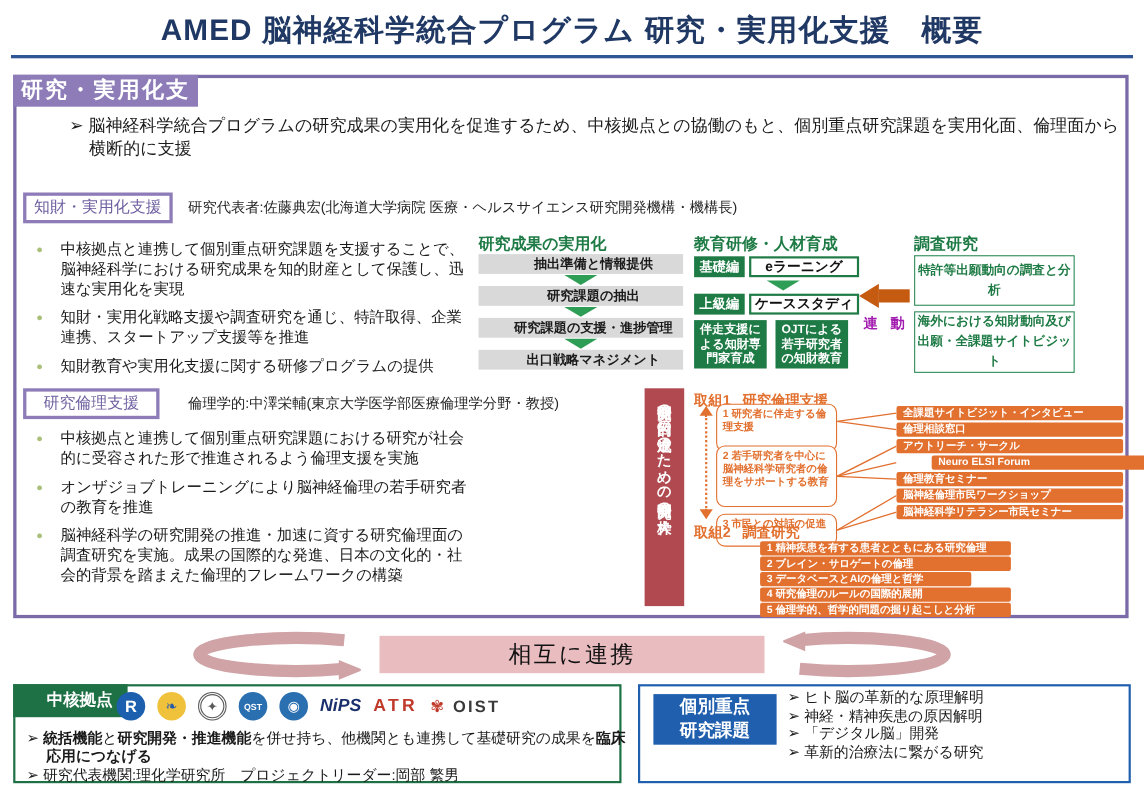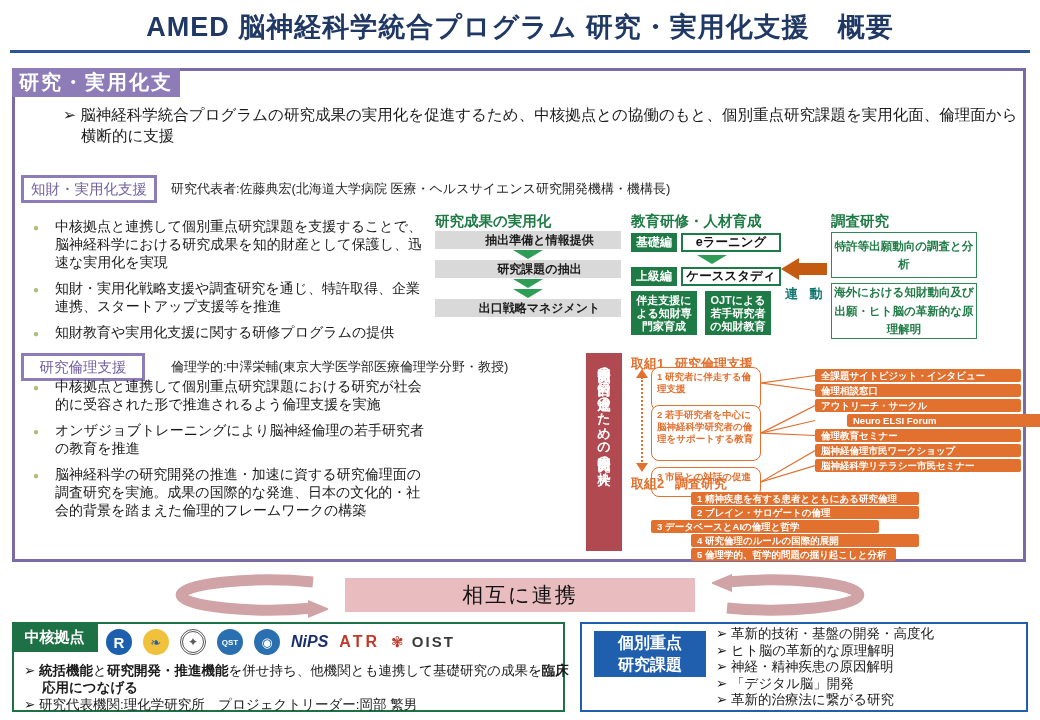--- a/index.html
+++ b/index.html
@@ -31,21 +31,21 @@
   .tri-down{width:0;height:0;border-left:15px solid transparent;border-right:15px solid transparent;border-top:9px solid #2e9e57;margin:1px auto;}
 
   
   .lvl{position:absolute;width:46px;height:19px;background:#1e7b45;color:#fff;font-weight:bold;font-size:12px;text-align:center;line-height:19px;}
   .lvlval{position:absolute;width:100px;height:19px;border:2px solid #1e7b45;box-sizing:border-box;background:#fff;font-size:12.5px;font-weight:bold;text-align:center;line-height:15px;color:#111;}
   .edu-box{position:absolute;background:#1e7b45;color:#fff;font-weight:bold;font-size:11px;line-height:13px;text-align:center;display:flex;align-items:center;justify-content:center;padding:2px;box-sizing:border-box;}
 
   
   .link-bar{position:absolute;background:#c55a11;}
   .link-tri{position:absolute;width:0;height:0;border-top:11px solid transparent;border-bottom:11px solid transparent;border-right:18px solid #c55a11;}
-  .link-label{position:absolute;color:#0f766e;font-weight:bold;font-size:13px;letter-spacing:4px;}
+  .link-label{position:absolute;color:#a21caf;font-weight:bold;font-size:13px;letter-spacing:4px;}
 
   
   .survey-box{position:absolute;border:1.5px solid #2e8b57;box-sizing:border-box;background:#fff;color:#1e7b45;font-weight:bold;font-size:11.5px;text-align:center;display:flex;align-items:center;justify-content:center;line-height:1.6;padding:2px;}
 
   
   .vbanner{position:absolute;left:571px;top:282px;width:36px;height:198px;background:#b04a50;display:flex;align-items:flex-start;justify-content:center;}
   .vbanner span{writing-mode:vertical-rl;text-orientation:upright;color:#fff;font-weight:bold;font-size:13px;line-height:17px;height:186px;margin-top:6px;}
 
   .tk-label{position:absolute;color:#e2702f;font-weight:bold;font-size:13px;}
   .dotline{position:absolute;border-left:2px dotted #e2702f;}
@@ -53,21 +53,21 @@
   .dot-tri-down{position:absolute;width:0;height:0;border-left:6px solid transparent;border-right:6px solid transparent;border-top:9px solid #e2702f;}
 
   .group-box{position:absolute;border:1.5px solid #e2702f;border-radius:8px;box-sizing:border-box;background:#fff;color:#e2702f;font-weight:bold;font-size:9.5px;line-height:12px;padding:3px 5px;}
   .out-box{position:absolute;background:#e2702f;color:#fff;font-weight:bold;font-size:9.5px;line-height:13px;height:13px;padding-left:6px;border-radius:2px;box-sizing:border-box;white-space:nowrap;overflow:hidden;}
 
   
   .mutual-box{position:absolute;left:345px;top:578px;width:350px;height:34px;background:#e9bdc0;color:#111;font-size:21px;display:flex;align-items:center;justify-content:center;letter-spacing:2px;}
 
   
   .chukaku{position:absolute;left:12px;top:622px;width:553px;height:90px;border:2.5px solid #1e7145;box-sizing:border-box;background:#fff;}
-  .chukaku-badge{position:absolute;left:-2.5px;top:-2.5px;width:86px;height:30px;background:#1e7145;color:#fff;font-weight:bold;font-size:15px;text-align:center;line-height:30px;}
+  .chukaku-badge{position:absolute;left:-2.5px;top:-2.5px;width:86px;height:30px;background:#1e7145;color:#fff;font-weight:bold;font-size:15px;text-align:center;line-height:30px;padding-left:18px;}
   .logo-row{position:absolute;left:92px;top:2px;height:32px;display:flex;align-items:center;gap:11px;}
   .logo-circle{width:26px;height:26px;border-radius:50%;display:flex;align-items:center;justify-content:center;color:#fff;font-weight:bold;}
   .logo-riken{background:#1b5fae;font-size:15px;}
   .logo-riken::before{content:"R";}
   .logo-utokyo{background:#f0c23c;color:#275bab;font-size:13px;}
   .logo-utokyo::before{content:"❧";}
   .logo-seal{background:#fff;border:3px double #5a5a5a;color:#5a5a5a;font-size:12px;box-sizing:border-box;}
   .logo-seal::before{content:"✦";}
   .logo-qst{background:#2a6fb0;font-size:8px;}
   .logo-qst::before{content:"QST";}
@@ -106,45 +106,46 @@
       <li>知財・実用化戦略支援や調査研究を通じ、特許取得、企業連携、スタートアップ支援等を推進</li>
       <li>知財教育や実用化支援に関する研修プログラムの提供</li>
     </ul>
 
     <div class="sec-title" style="left:420px;top:141px;">研究成果の実用化</div>
     <div class="flow">
       <div class="step">抽出準備と情報提供</div>
       <div class="tri-down"></div>
       <div class="step">研究課題の抽出</div>
       <div class="tri-down"></div>
+      <div class="step">研究課題の支援・進捗管理</div>
       <div class="tri-down"></div>
       <div class="step">出口戦略マネジメント</div>
     </div>
 
     <div class="sec-title" style="left:616px;top:141px;">教育研修・人材育成</div>
     <div class="lvl" style="left:616px;top:162px;">基礎編</div>
     <div class="lvlval" style="left:666px;top:162px;">eラーニング</div>
     <div class="tri-down" style="position:absolute;left:682px;top:184px;margin:0;"></div>
     <div class="lvl" style="left:616px;top:196px;">上級編</div>
     <div class="lvlval" style="left:666px;top:196px;">ケーススタディ</div>
     <div class="edu-box" style="left:616px;top:220px;width:66px;height:44px;">伴走支援による知財専門家育成</div>
     <div class="edu-box" style="left:690px;top:220px;width:66px;height:44px;">OJTによる若手研究者の知財教育</div>
 
     <div class="link-tri" style="left:766px;top:187px;"></div>
     <div class="link-bar" style="left:784px;top:192px;width:28px;height:12px;"></div>
     <div class="link-label" style="left:770px;top:214px;">連 動</div>
 
     <div class="sec-title" style="left:816px;top:141px;">調査研究</div>
     <div class="survey-box" style="left:816px;top:161px;width:146px;height:46px;">特許等出願動向の調査と分析</div>
-    <div class="survey-box" style="left:816px;top:212px;width:146px;height:56px;">海外における知財動向及び出願・ヒト脳の革新的な原理解明</div>
+    <div class="survey-box" style="left:816px;top:212px;width:146px;height:56px;">海外における知財動向及び出願・全課題サイトビジット</div>
 
     <div class="sub-badge" style="left:6px;top:282px;width:118px;height:22px;">研究倫理支援</div>
     <div class="lead" style="left:156px;top:287px;">倫理学的:中澤栄輔(東京大学医学部医療倫理学分野・教授)</div>
 
-    <ul class="dots" style="left:16px;top:306px;width:402px;">
+    <ul class="dots" style="left:16px;top:318px;width:402px;">
       <li>中核拠点と連携して個別重点研究課題における研究が社会的に受容された形で推進されるよう倫理支援を実施</li>
       <li>オンザジョブトレーニングにより脳神経倫理の若手研究者の教育を推進</li>
       <li>脳神経科学の研究開発の推進・加速に資する研究倫理面の調査研究を実施。成果の国際的な発進、日本の文化的・社会的背景を踏まえた倫理的フレームワークの構築</li>
     </ul>
 
     <div class="vbanner">
       <span>研究開発の目的の達成のための研究開発の大枠</span>
     </div>
 
     <div class="tk-label" style="left:616px;top:284px;">取組1</div>
@@ -174,23 +175,23 @@
     <div class="out-box" style="left:800px;top:328px;width:206px;">アウトリーチ・サークル</div>
     <div class="out-box" style="left:832px;top:343px;width:206px;">Neuro ELSI Forum</div>
     <div class="out-box" style="left:800px;top:358px;width:206px;">倫理教育セミナー</div>
     <div class="out-box" style="left:800px;top:373px;width:206px;">脳神経倫理市民ワークショップ</div>
     <div class="out-box" style="left:800px;top:388px;width:206px;">脳神経科学リテラシー市民セミナー</div>
 
     <div class="tk-label" style="left:616px;top:404px;">取組2</div>
     <div class="tk-label" style="left:660px;top:404px;">調査研究</div>
     <div class="out-box" style="left:676px;top:421px;width:228px;">1 精神疾患を有する患者とともにある研究倫理</div>
     <div class="out-box" style="left:676px;top:435px;width:228px;">2 ブレイン・サロゲートの倫理</div>
-    <div class="out-box" style="left:636px;top:449px;width:228px;">3 データベースとAIの倫理と哲学</div>
+    <div class="out-box" style="left:676px;top:449px;width:192px;">3 データベースとAIの倫理と哲学</div>
     <div class="out-box" style="left:676px;top:463px;width:228px;">4 研究倫理のルールの国際的展開</div>
-    <div class="out-box" style="left:676px;top:477px;width:205px;">5 倫理学的、哲学的問題の掘り起こしと分析</div>
+    <div class="out-box" style="left:676px;top:477px;width:228px;">5 倫理学的、哲学的問題の掘り起こしと分析</div>
   </section>
 
   <svg style="position:absolute;left:118px;top:572px;" width="210" height="48">
     <path d="M 195 10 A 88 15 0 1 0 195 36" fill="none" stroke="#d0a3a6" stroke-width="11"></path>
     <polygon points="190,28 190,46 212,37" fill="#d0a3a6"></polygon>
   </svg>
   <div class="mutual-box">相互に連携</div>
   <svg style="position:absolute;left:712px;top:572px;" width="210" height="48">
     <path d="M 15 36 A 88 15 0 1 0 15 10" fill="none" stroke="#d0a3a6" stroke-width="11"></path>
     <polygon points="20,2 20,20 -2,11" fill="#d0a3a6"></polygon>
@@ -213,21 +214,20 @@
     </div>
     <div class="chukaku-b arrow-li" style="left:10px;top:72px;width:530px;">研究代表機関:理化学研究所　プロジェクトリーダー:岡部 繁男</div>
   </section>
 
   <section class="kobetsu">
     <div class="kobetsu-badge">
       <div>個別重点</div>
       <div>研究課題</div>
     </div>
     <ul class="kobetsu-list">
-      <li class="arrow-li">革新的技術・基盤の開発・高度化</li>
       <li class="arrow-li">ヒト脳の革新的な原理解明</li>
       <li class="arrow-li">神経・精神疾患の原因解明</li>
       <li class="arrow-li">「デジタル脳」開発</li>
       <li class="arrow-li">革新的治療法に繋がる研究</li>
     </ul>
   </section>
 
 </div>
 
 </body></html>

